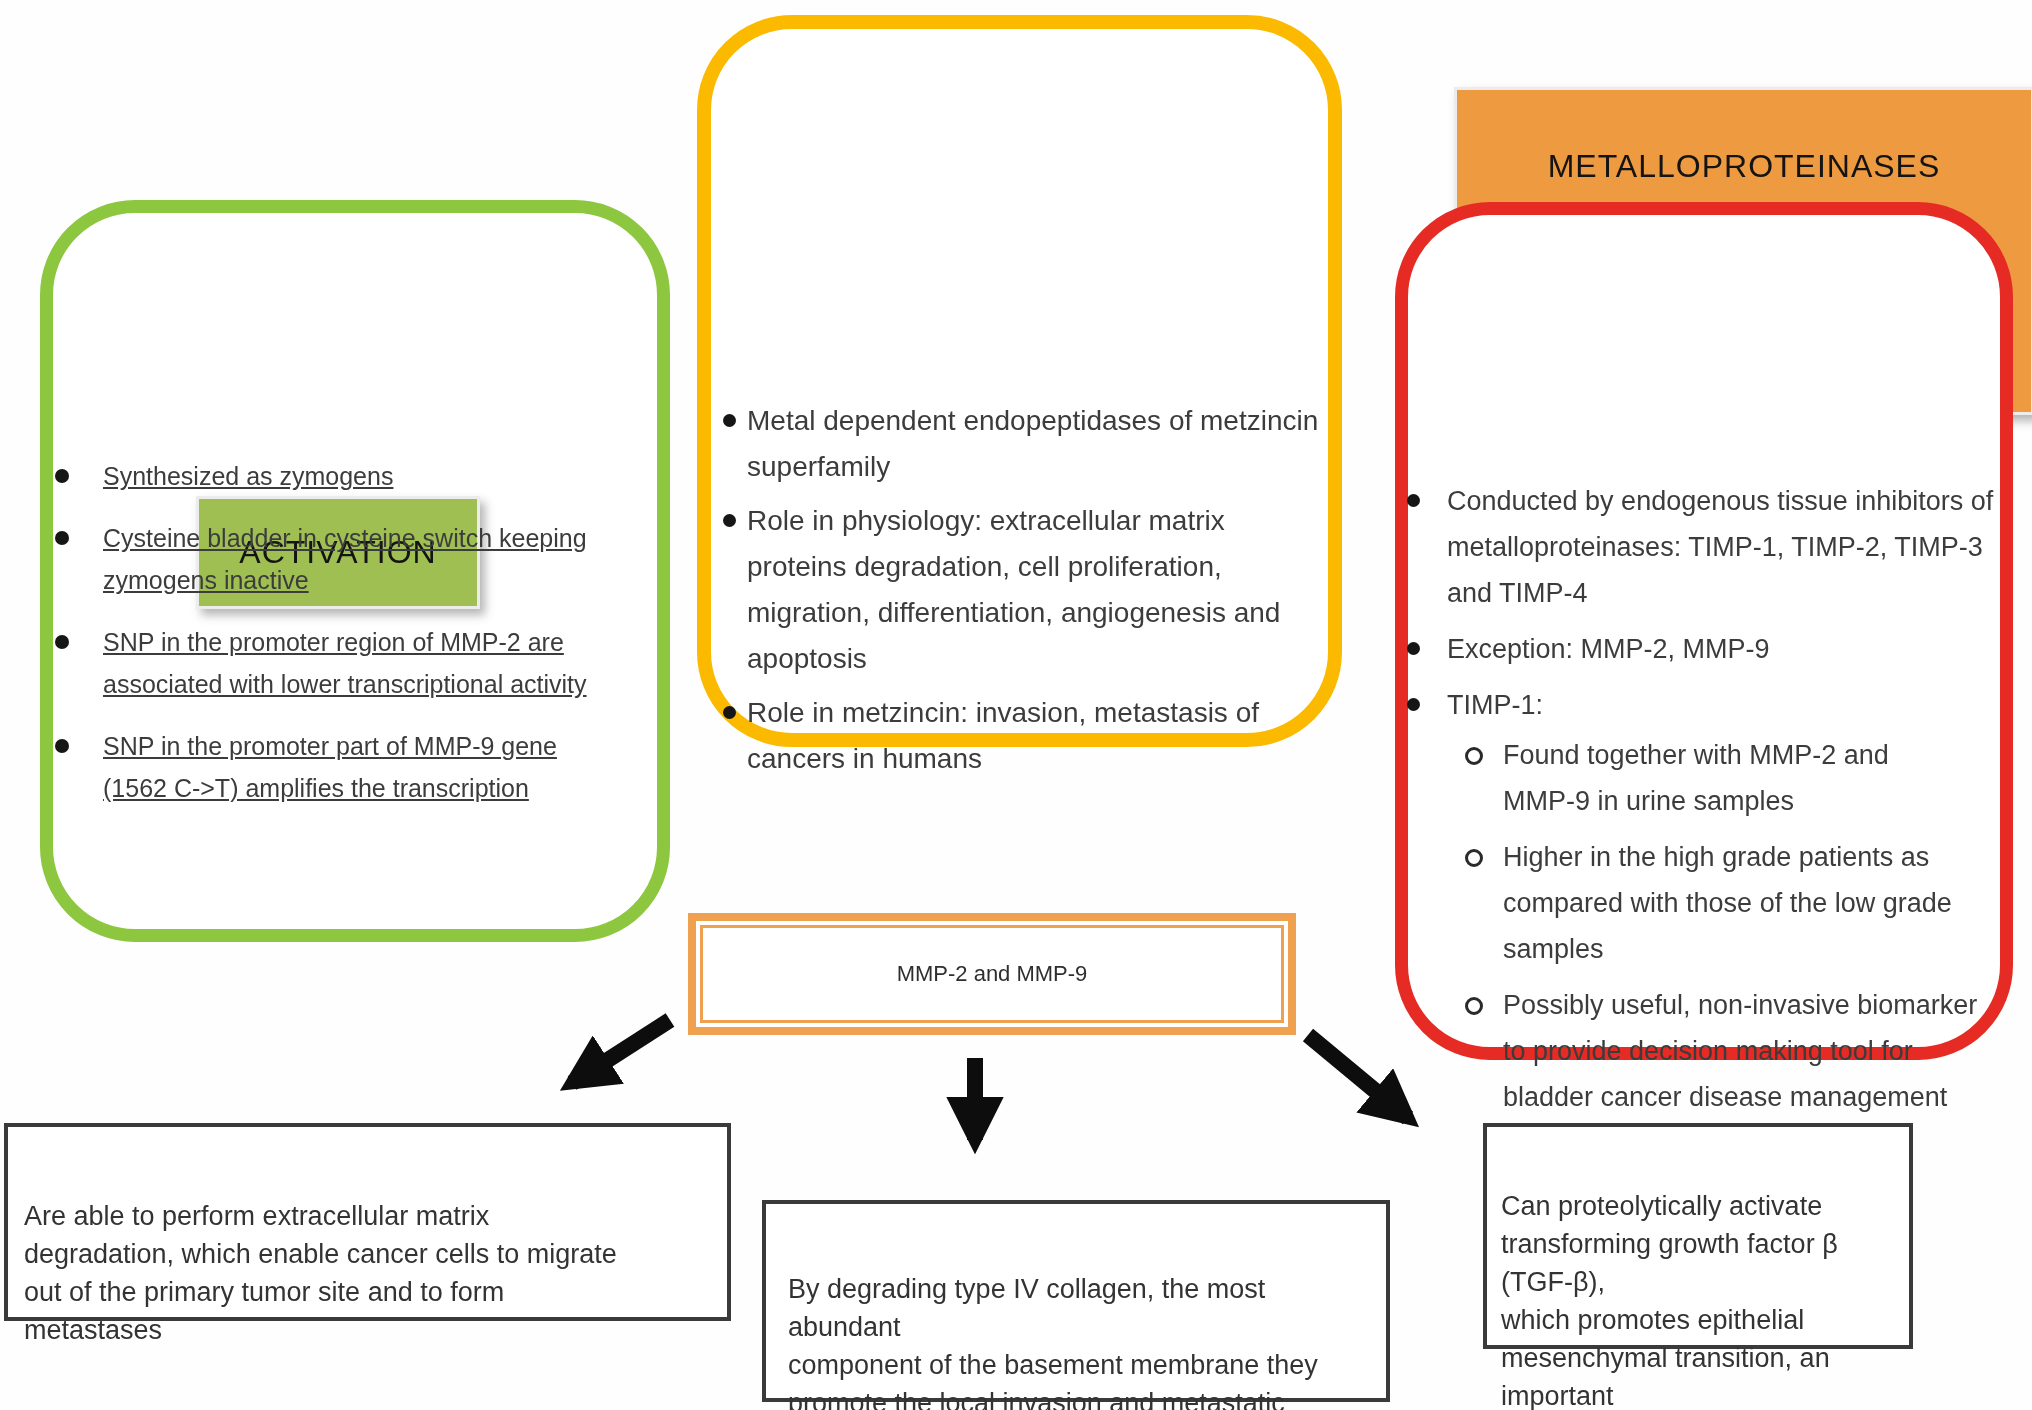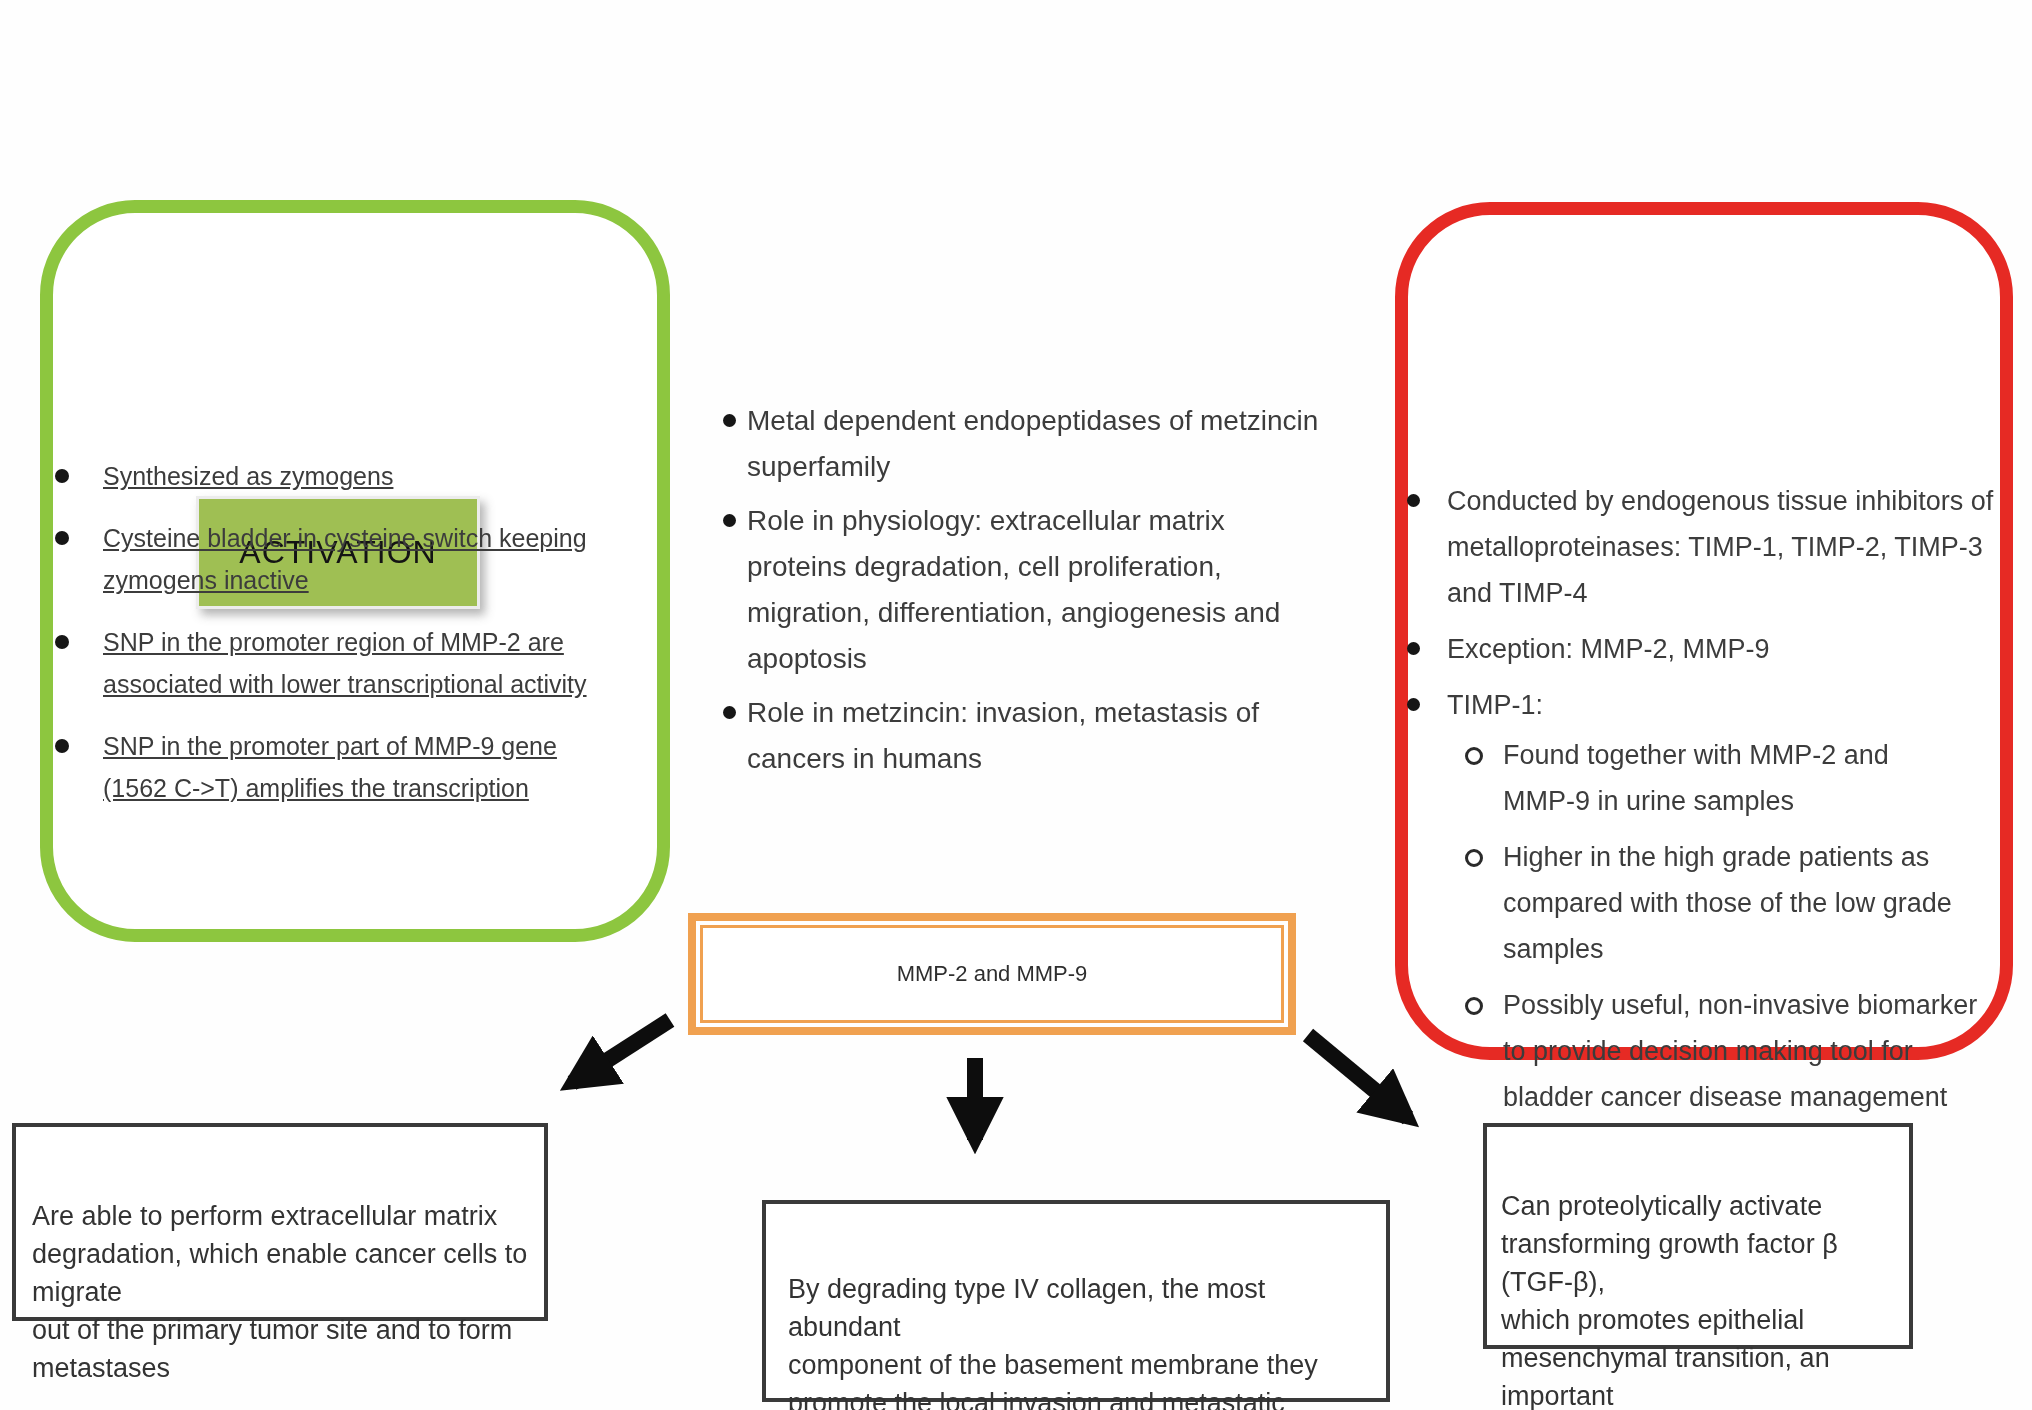--- a/index.html
+++ b/index.html
@@ -80,41 +80,48 @@
     display:flex;align-items:center;justify-content:center;
     font-size:22px;color:#2e2e2e;
   }
   
   .outcome{
     position:absolute;box-sizing:border-box;background:#ffffff;
     border:4px solid #3a3a3a;
     font-size:27px;line-height:38px;color:#333333;
     white-space:pre-line;
   }
-  .outcome-left{left:12px;top:1123px;width:536px;height:198px;padding:32px 14px 10px 16px;}
+  .outcome-left{left:4px;top:1123px;width:727px;height:198px;padding:32px 14px 10px 16px;}
   .outcome-center{left:762px;top:1200px;width:628px;height:202px;padding:28px 14px 10px 22px;}
   .outcome-right{left:1483px;top:1123px;width:430px;height:226px;padding:22px 10px 10px 14px;}
   
   svg.arrows{position:absolute;left:0;top:0;width:2032px;height:1410px;pointer-events:none;}
 </style>
 </head>
 <body>
 
 <div class="canvas">
 
   <div class="panel panel-green">
     <div class="label-box label-activation">
       <span>ACTIVATION</span>
     </div>
   </div>
   <ul class="bullets green-list"><li>Synthesized as zymogens</li><li>Cysteine bladder in cysteine switch keeping
 zymogens inactive</li><li>SNP in the promoter region of MMP-2 are
 associated with lower transcriptional activity</li><li>SNP in the promoter part of MMP-9 gene
 (1562 C-&gt;T) amplifies the transcription</li></ul>
 
+  <div class="panel panel-yellow">
+    <div class="label-box label-metallo">
+      <span>METALLOPROTEINASES</span>
+      <span>=</span>
+      <span>MATRIXINS</span>
+    </div>
+  </div>
   <ul class="bullets orange-list"><li>Metal dependent endopeptidases of metzincin
 superfamily</li><li>Role in physiology: extracellular matrix
 proteins degradation, cell proliferation,
 migration, differentiation, angiogenesis and
 apoptosis</li><li>Role in metzincin: invasion, metastasis of
 cancers in humans</li></ul>
 
   <div class="panel panel-red">
     
   </div>

